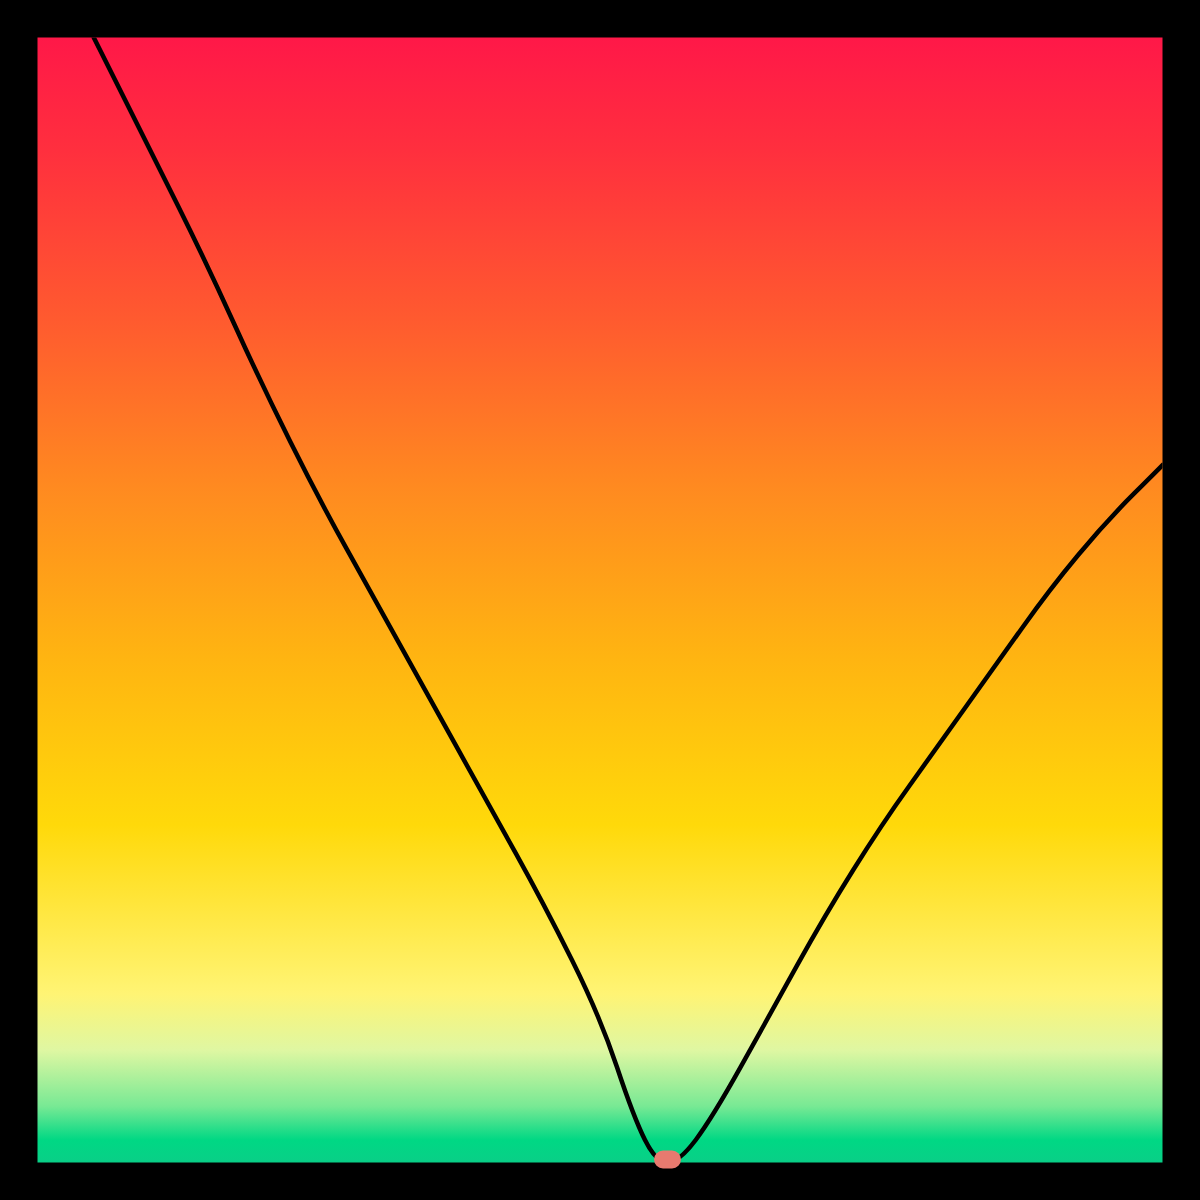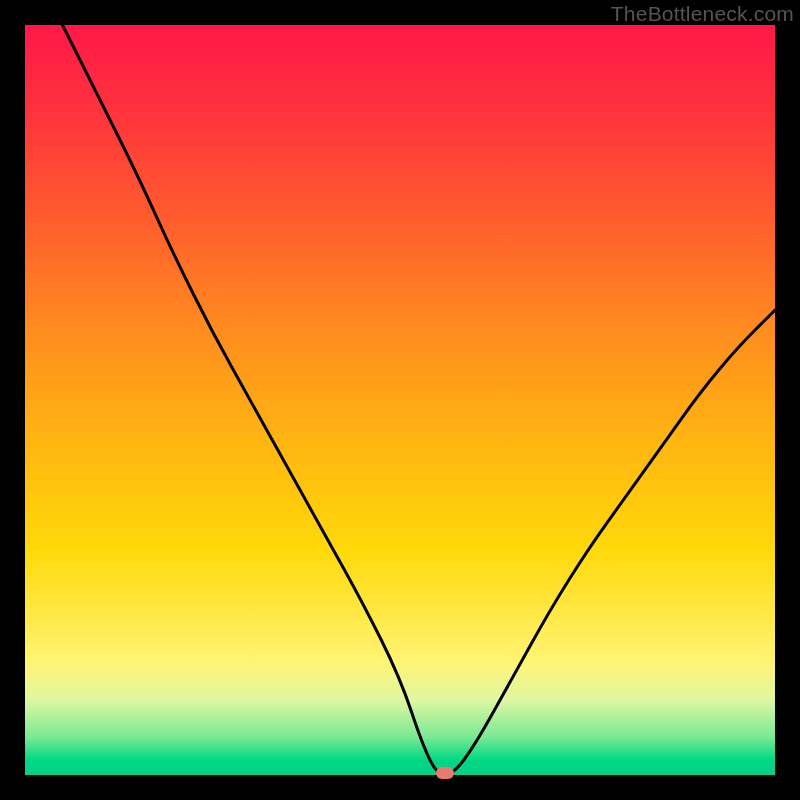--- a/index.html
+++ b/index.html
@@ -64,14 +64,13 @@
 </head>
 <body>
 
 <div class="frame">
   <div class="plot-area">
     <svg class="curve-svg" viewBox="0 0 750 750" preserveAspectRatio="none">
       <path id="curve-path" d="M 37.5 0.0 Q 37.5 0.0 56.3 37.5 Q 75.0 75.0 93.8 112.5 Q 112.5 150.0 131.3 191.3 Q 150.0 232.5 168.8 270.0 Q 187.5 307.5 206.3 341.3 Q 225.0 375.0 243.8 408.8 Q 262.5 442.5 281.3 476.3 Q 300.0 510.0 318.8 543.8 Q 337.5 577.5 356.3 615.0 Q 375.0 652.5 386.3 686.3 Q 397.5 720.0 405.0 735.0 Q 412.5 750.0 420.0 750.0 Q 427.5 750.0 438.8 735.0 Q 450.0 720.0 468.8 686.3 Q 487.5 652.5 506.3 618.8 Q 525.0 585.0 543.8 555.0 Q 562.5 525.0 581.3 498.8 Q 600.0 472.5 618.8 446.3 Q 637.5 420.0 656.3 393.8 Q 675.0 367.5 693.8 345.0 Q 712.5 322.5 731.3 303.8 T 750.0 285.0" fill="none" stroke="#000000" stroke-width="3" stroke-linejoin="round" stroke-linecap="round"></path>
     </svg>
     <div class="marker" id="marker" style="left: 411px; top: 742px; background: rgb(232, 122, 111);"></div>
   </div>
-  <div class="watermark">TheBottleneck.com</div>
 </div>
 
 </body></html>

